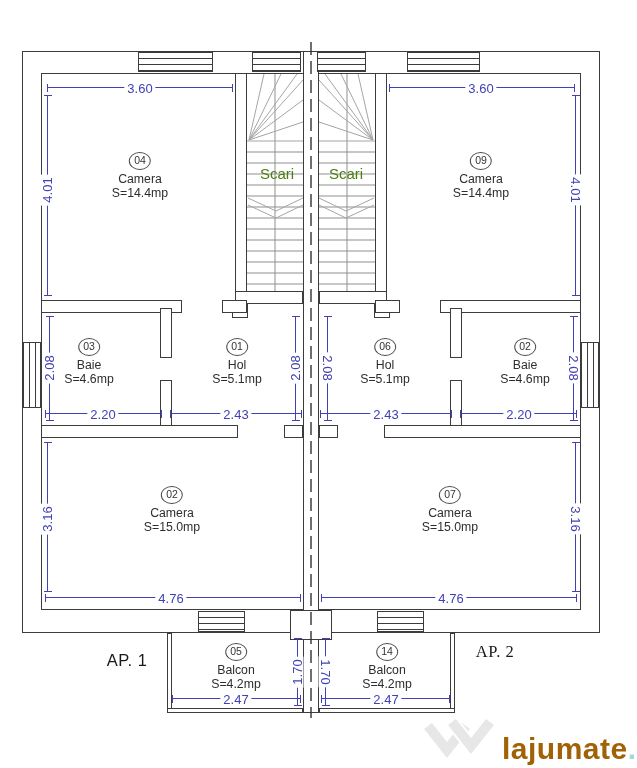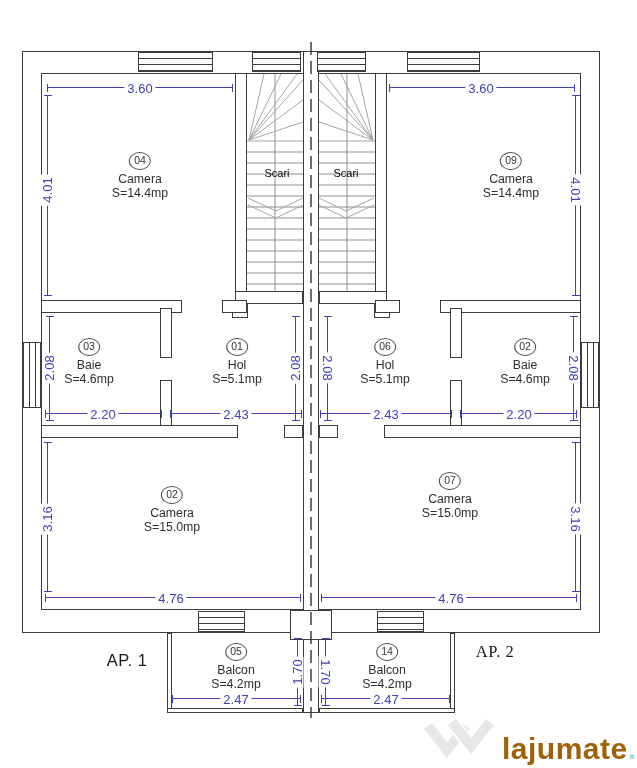--- a/index.html
+++ b/index.html
@@ -26,22 +26,22 @@
   .dimlabel { position:absolute; transform:translate(-50%,-50%); background:#fff;
     padding:0 3px; font-size:13px; color:#4141b5; white-space:nowrap; line-height:1; }
   .dimlabel.rot-up   { transform:translate(-50%,-50%) rotate(-90deg); padding:0 3px; }
   .dimlabel.rot-down { transform:translate(-50%,-50%) rotate(90deg);  padding:0 3px; }
   
   .room-label { position:absolute; transform:translateX(-50%); text-align:center;
     color:#2e2e2e; font-size:12.3px; line-height:1.14; white-space:nowrap; }
   .room-num { width:22px; height:18px; border:1px solid #4a4a4a; border-radius:50%;
     margin:0 auto 2px auto; font-size:10.5px; color:#333; display:flex;
     align-items:center; justify-content:center; background:#fff; }
-  .stairs-label { position:absolute; transform:translate(-50%,-50%); font-size:11px;
-    color:#000000; white-space:nowrap;text-align:center; }
+  .stairs-label { position:absolute; transform:translate(-50%,-50%); font-size:15px;
+    color:#4d7c0f; white-space:nowrap;text-align:center; }
   .ap-label { position:absolute; transform:translate(-50%,-50%); font-size:16.5px;
     color:#191919; letter-spacing:0.5px; white-space:nowrap; }
   .svg-layer { position:absolute; left:0; top:0; }
   
   .watermark { position:absolute; left:420px; top:712px; display:flex; align-items:center; }
   .wm-text { font-size:30px; font-weight:bold; letter-spacing:0.5px; line-height:1;
     margin-left:4px; margin-top:18px; }
   .wm-gray { color:#a16207; }
   .wm-teal { color:#a3dad7; }
 </style>
@@ -151,21 +151,21 @@
   <div class="dimlabel" style="left:386px;top:699px;">2.47</div>
 
   <div class="stairs-label" style="left:277px;top:173px;">Scari</div>
   <div class="stairs-label" style="left:346px;top:173px;">Scari</div>
 
   <div class="room-label" style="left:140px;top:152px;">
     <div class="room-num">04</div>
     <div>Camera</div>
     <div>S=14.4mp</div>
   </div>
-  <div class="room-label" style="left:481px;top:152px;margin-left:30px;">
+  <div class="room-label" style="left:481px;top:152px;">
     <div class="room-num">09</div>
     <div>Camera</div>
     <div>S=14.4mp</div>
   </div>
   <div class="room-label" style="left:89px;top:338px;">
     <div class="room-num">03</div>
     <div>Baie</div>
     <div>S=4.6mp</div>
   </div>
   <div class="room-label" style="left:237px;top:338px;">
@@ -181,21 +181,21 @@
   <div class="room-label" style="left:525px;top:338px;">
     <div class="room-num">02</div>
     <div>Baie</div>
     <div>S=4.6mp</div>
   </div>
   <div class="room-label" style="left:172px;top:486px;">
     <div class="room-num">02</div>
     <div>Camera</div>
     <div>S=15.0mp</div>
   </div>
-  <div class="room-label" style="left:450px;top:472px;">
+  <div class="room-label" style="left:450px;top:486px;">
     <div class="room-num">07</div>
     <div>Camera</div>
     <div>S=15.0mp</div>
   </div>
   <div class="room-label" style="left:236px;top:643px;">
     <div class="room-num">05</div>
     <div>Balcon</div>
     <div>S=4.2mp</div>
   </div>
   <div class="room-label" style="left:387px;top:643px;">

